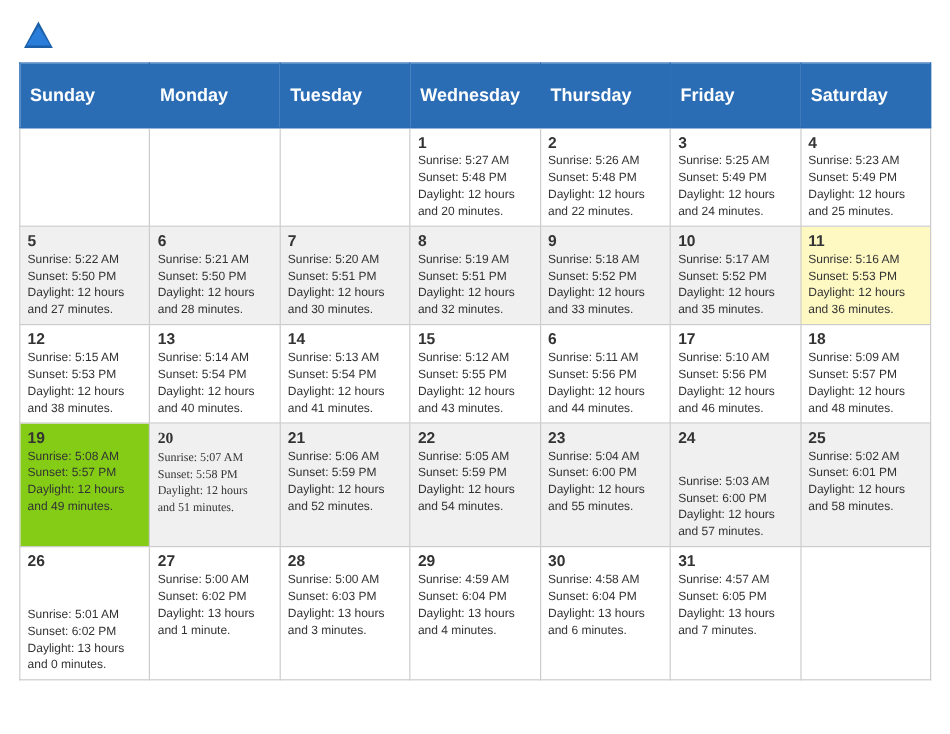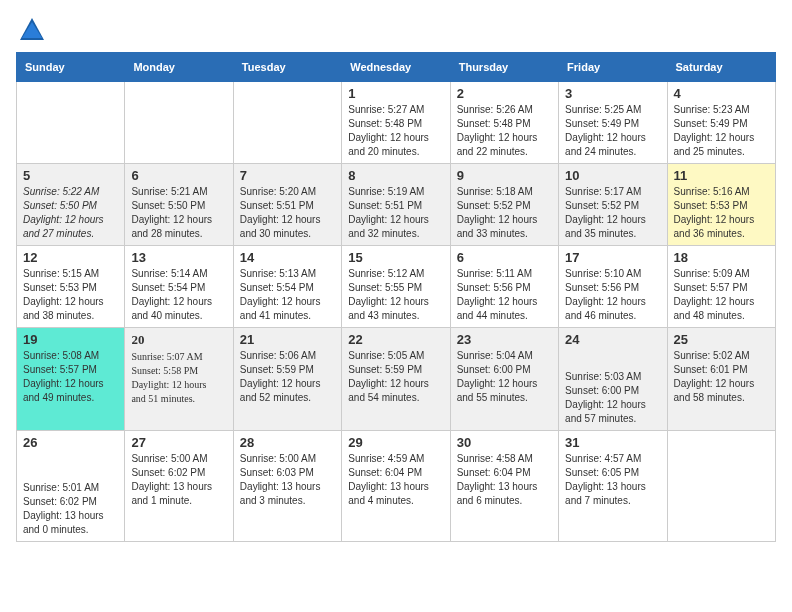--- a/index.html
+++ b/index.html
@@ -49,22 +49,22 @@
     }
     .calendar {
       width: 100%;
       border-collapse: collapse;
       border: 1px solid #ccc;
     }
     .calendar th {
       background-color: #2a6db5;
       color: #fff;
       text-align: left;
-      padding: 8px 8px;
-      font-size: 11px;
+      padding: 18px 8px;
+      font-size: 15px;
       border: 1px solid #2a6db5;
     }
     .calendar td {
       vertical-align: top;
       border: 1px solid #ccc;
       padding: 4px 6px;
       width: 108px;
       min-height: 90px;
       font-size: 10.5px;
       color: #333;
@@ -151,21 +151,21 @@
           <div class="day-number">4</div>
           <div class="day-info" style="white-space: pre-line;">Sunrise: 5:23 AM
 Sunset: 5:49 PM
 Daylight: 12 hours
 and 25 minutes.</div>
         </td>
       </tr>
       <tr>
         <td style="background: rgb(240, 240, 240);">
           <div class="day-number">5</div>
-          <div class="day-info" style="white-space: pre-line; font-style: italic;">Sunrise: 5:22 AM
+          <div class="day-info" style="white-space: pre-line;">Sunrise: 5:22 AM
 Sunset: 5:50 PM
 Daylight: 12 hours
 and 27 minutes.</div>
         </td>
         <td style="background: rgb(240, 240, 240);">
           <div class="day-number">6</div>
           <div class="day-info" style="white-space: pre-line;">Sunrise: 5:21 AM
 Sunset: 5:50 PM
 Daylight: 12 hours
 and 28 minutes.</div>
@@ -251,21 +251,21 @@
         </td>
         <td>
           <div class="day-number">18</div>
           <div class="day-info" style="white-space: pre-line;">Sunrise: 5:09 AM
 Sunset: 5:57 PM
 Daylight: 12 hours
 and 48 minutes.</div>
         </td>
       </tr>
       <tr>
-        <td style="background: #5eead4;">
+        <td style="background: #84cc16;">
           <div class="day-number">19</div>
           <div class="day-info" style="white-space: pre-line;">Sunrise: 5:08 AM
 Sunset: 5:57 PM
 Daylight: 12 hours
 and 49 minutes.</div>
         </td>
         <td style="background: rgb(240, 240, 240); font-family: Liberation Serif, serif;">
           <div class="day-number">20</div>
           <div class="day-info" style="white-space: pre-line;">Sunrise: 5:07 AM
 Sunset: 5:58 PM

